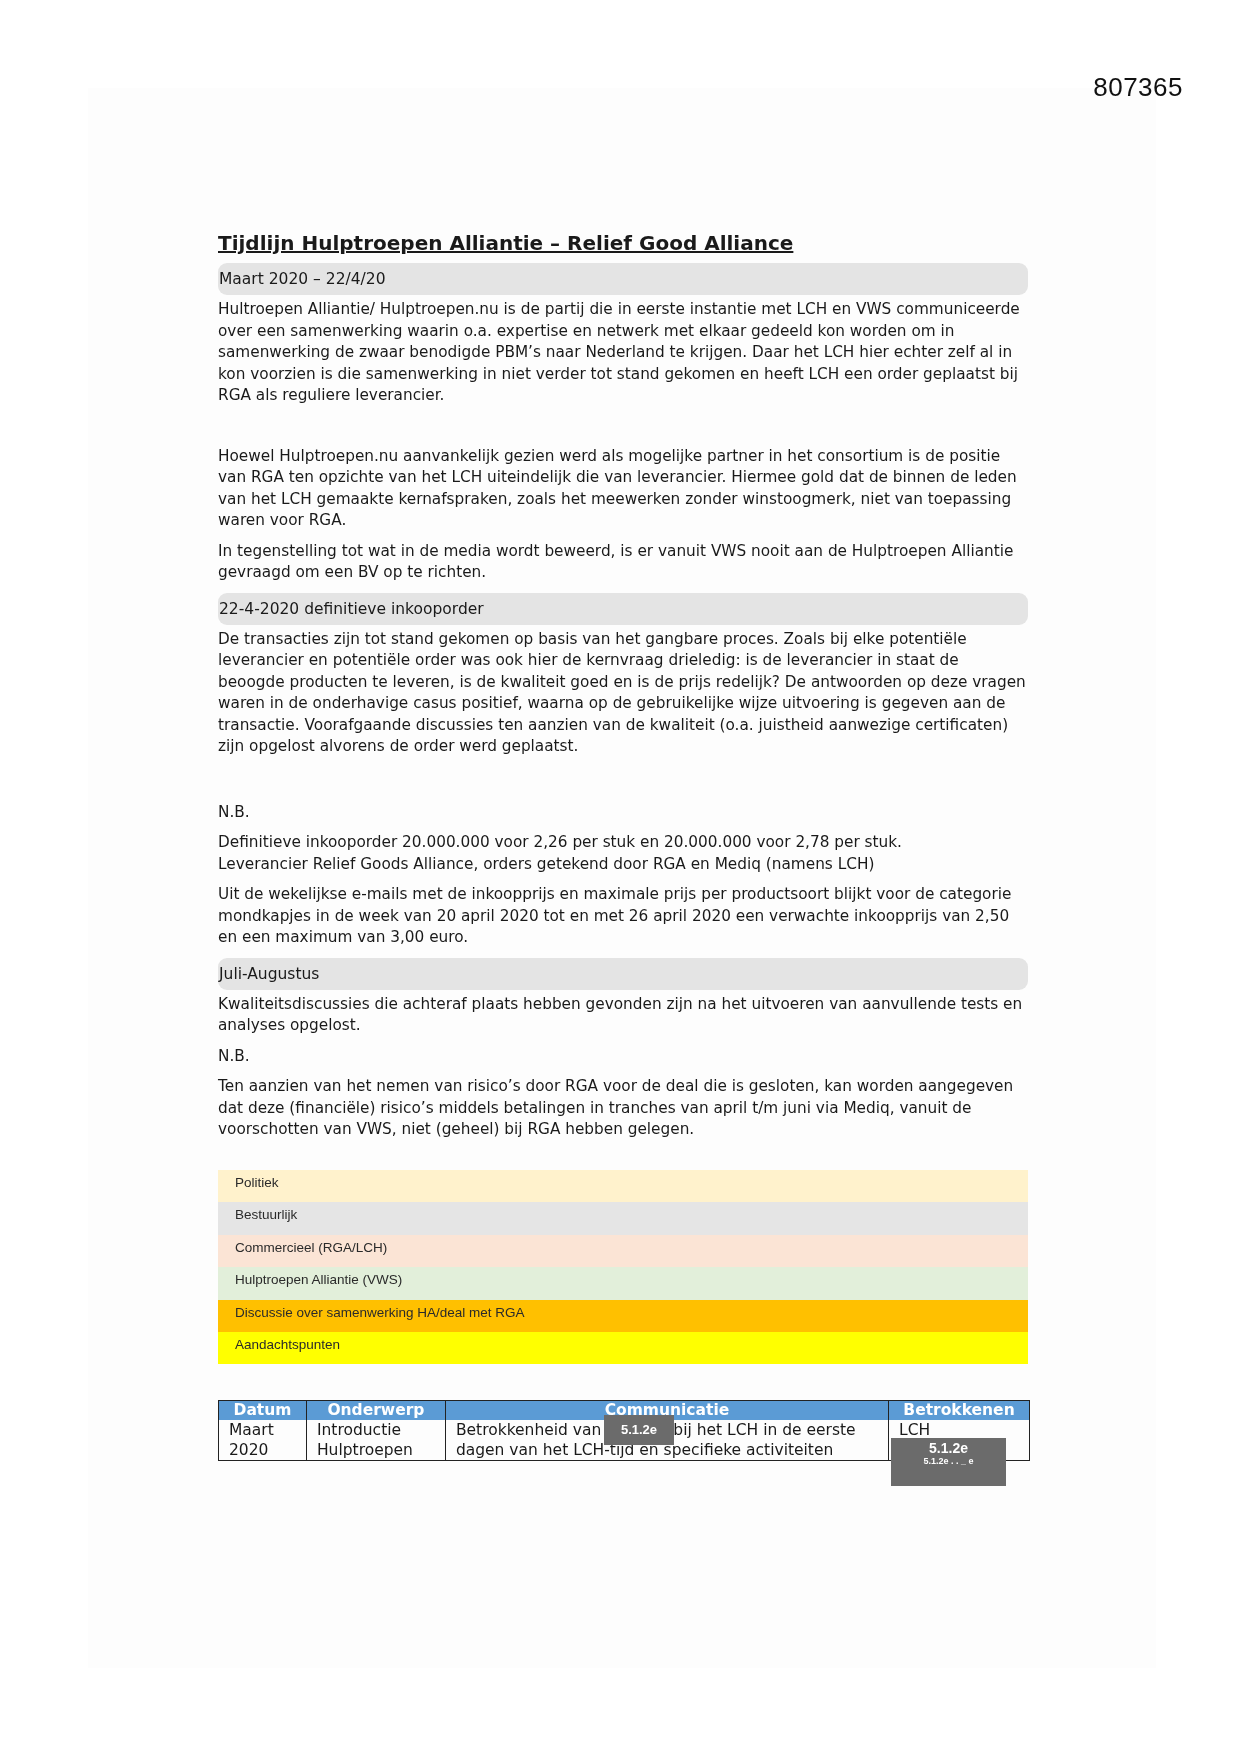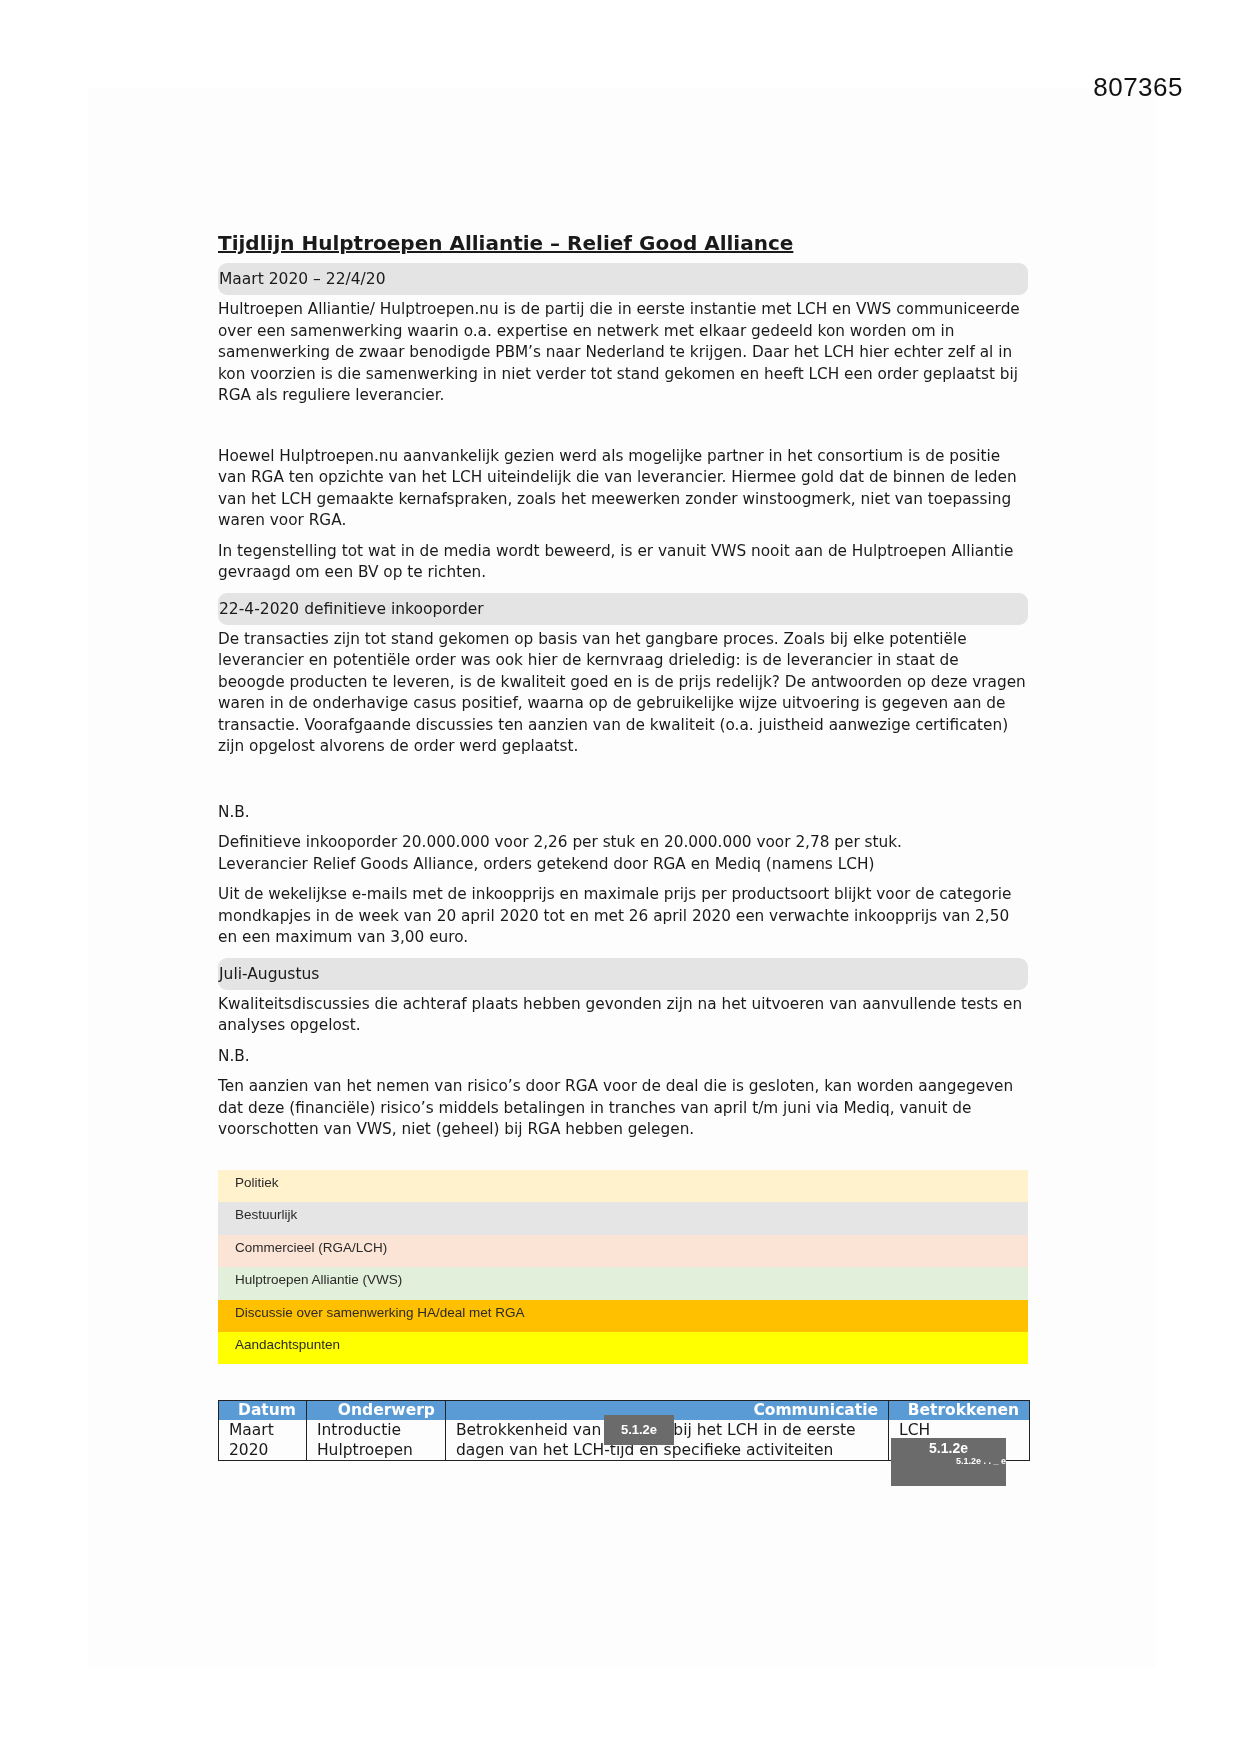--- a/index.html
+++ b/index.html
@@ -12,25 +12,25 @@
     .title { font-weight: bold; font-size: 20px; text-decoration: underline; margin: 15px 0 12px 0; height: 20px; }
     .section-header { background: #e4e4e4; font-size: 15.5px; padding: 4px 1px; height: 24px; line-height: 24px; margin-bottom: 4px; border-radius: 9px; }
     p { margin: 0; font-size: 15.3px; line-height: 21.5px; }
     .mb8 { margin-bottom: 9px; }
     .gap { height: 30px; }
     .gap-lg { height: 44px; }
     .legend { position: absolute; left: 218px; top: 1170px; width: 810px; }
     .legend-row { height: 32.4px; line-height: 26px; font-size: 13.5px; font-family: "Liberation Sans", sans-serif; padding-left: 17px; color: #2a2a2a; }
     table.timeline { position: absolute; left: 218px; top: 1400px; width: 812px; border-collapse: collapse;
                      font-size: 15.5px; font-family: "DejaVu Sans", sans-serif; }
-    table.timeline th { background: #5b9bd5; color: #ffffff; text-align: right; font-weight: bold; padding: 0 10px; height: 19px; line-height: 19px;
+    table.timeline th { background: #5b9bd5; color: #ffffff; text-align: center; font-weight: bold; padding: 0 10px; height: 19px; line-height: 19px;
                         border-left: 1.5px solid #222; border-right: 1.5px solid #222; border-top: 1.5px solid #222; }
     table.timeline td { vertical-align: top; padding: 0 10px; line-height: 20px; border: 1.5px solid #222; border-top: none; }
     .redact { position: absolute; background: #6b6b6b; color: #ffffff; font-family: "Liberation Sans", sans-serif; text-align: center; font-weight: bold; }
-    .redact-sub { font-size: 9px; display: block; line-height: 10px; text-align: right; }
+    .redact-sub { font-size: 9px; display: block; line-height: 10px; }
   </style>
 </head>
 <body>
 
 <div class="page-bg"></div>
 
 <div class="doc-id">807365</div>
 
 <div class="content">
   <div class="title">Tijdlijn Hulptroepen Alliantie – Relief Good Alliance</div>

